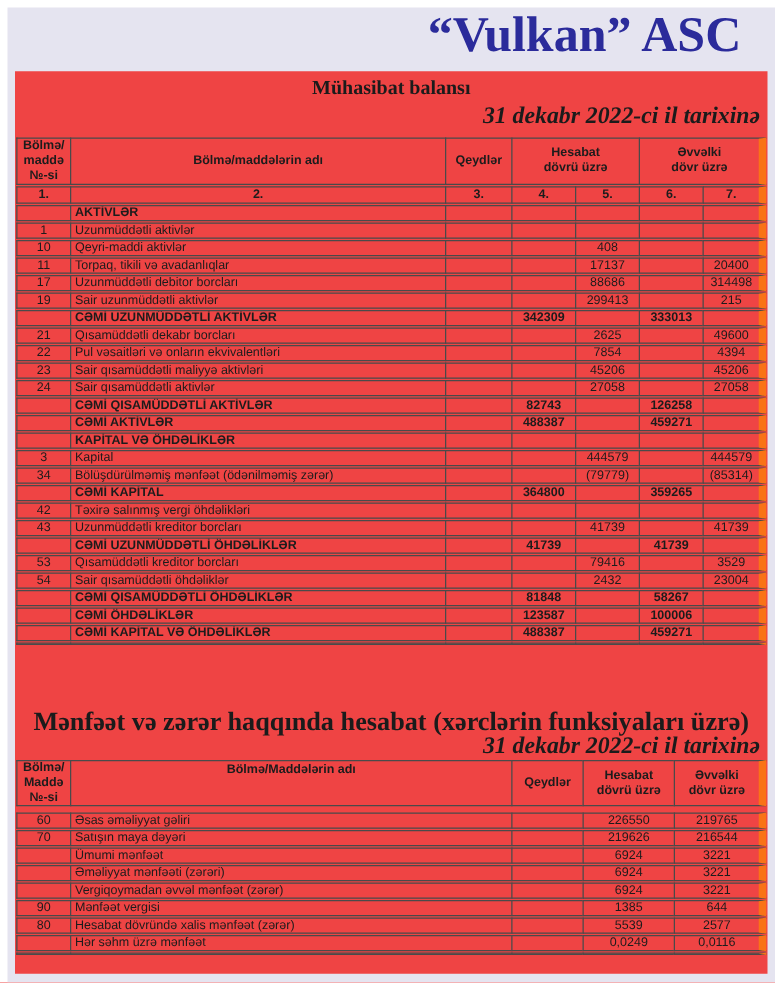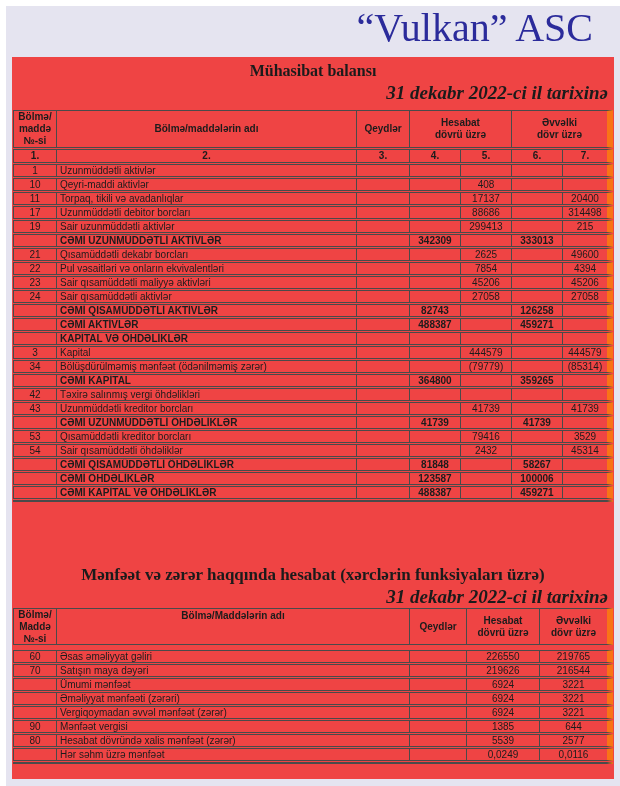--- a/index.html
+++ b/index.html
@@ -10,21 +10,21 @@
     color:#1b1b1b;
   }
   .page-bg {
     position:absolute; left:6px; top:6px; right:0; bottom:0;
     background:#e5e4f0;
   }
   .company-title {
     position:absolute; top:6px; left:0; right:27px;
     text-align:right;
     font-family:"Liberation Serif", serif;
-    font-weight:normal; font-size:40px; line-height:1.1;
+    font-weight:bold; font-size:40px; line-height:1.1;
     color:#2b2b9b;
   }
   .content {
     position:absolute; left:12px; top:57px; width:602px; height:722px;
     background:#ef4444;
   }
   .bs-title {
     position:absolute; top:5px; left:0; width:100%;
     text-align:center;
     font-family:"Liberation Serif", serif;
@@ -33,21 +33,21 @@
   .date-line {
     position:absolute; right:6px;
     font-family:"Liberation Serif", serif;
     font-style:italic; font-weight:bold; font-size:19px;
   }
   .bs-date { top:25px; }
   .is-title {
     position:absolute; top:508px; left:0; width:100%;
     text-align:center;
     font-family:"Liberation Serif", serif;
-    font-weight:bold; font-size:17px;
+    font-weight:bold; font-size:21px;
   }
   .is-date { top:529px; }
 
   table {
     border-collapse:separate; border-spacing:0 1px;
     table-layout:fixed; width:600px;
     font-size:10px; color:#1c1c1c;
   }
   th, td {
     box-sizing:border-box;
@@ -114,20 +114,29 @@
         <th>1.</th>
         <th>2.</th>
         <th>3.</th>
         <th>4.</th>
         <th>5.</th>
         <th>6.</th>
         <th>7.</th>
       </tr>
     </thead>
     <tbody>
+        <tr class="bold-row">
+          <td></td>
+          <td>AKTİVLƏR</td>
+          <td></td>
+          <td></td>
+          <td></td>
+          <td></td>
+          <td></td>
+        </tr>
         <tr>
           <td>1</td>
           <td>Uzunmüddətli aktivlər</td>
           <td></td>
           <td></td>
           <td></td>
           <td></td>
           <td></td>
         </tr>
         <tr>
@@ -301,21 +310,21 @@
           <td></td>
           <td>3529</td>
         </tr>
         <tr>
           <td>54</td>
           <td>Sair qısamüddətli öhdəliklər</td>
           <td></td>
           <td></td>
           <td>2432</td>
           <td></td>
-          <td>45314</td>
+          <td>23004</td>
         </tr>
         <tr class="bold-row">
           <td></td>
           <td>CƏMİ QISAMÜDDƏTLİ ÖHDƏLİKLƏR</td>
           <td></td>
           <td>81848</td>
           <td></td>
           <td>58267</td>
           <td></td>
         </tr>

